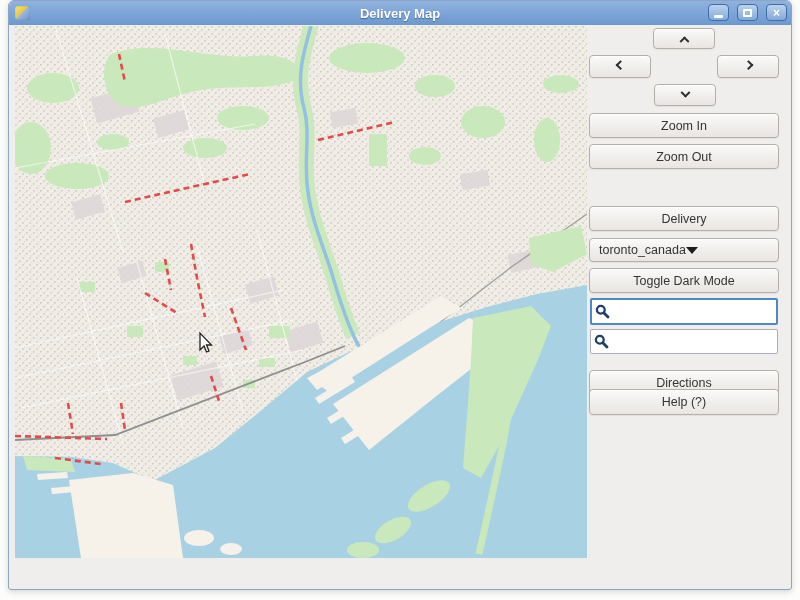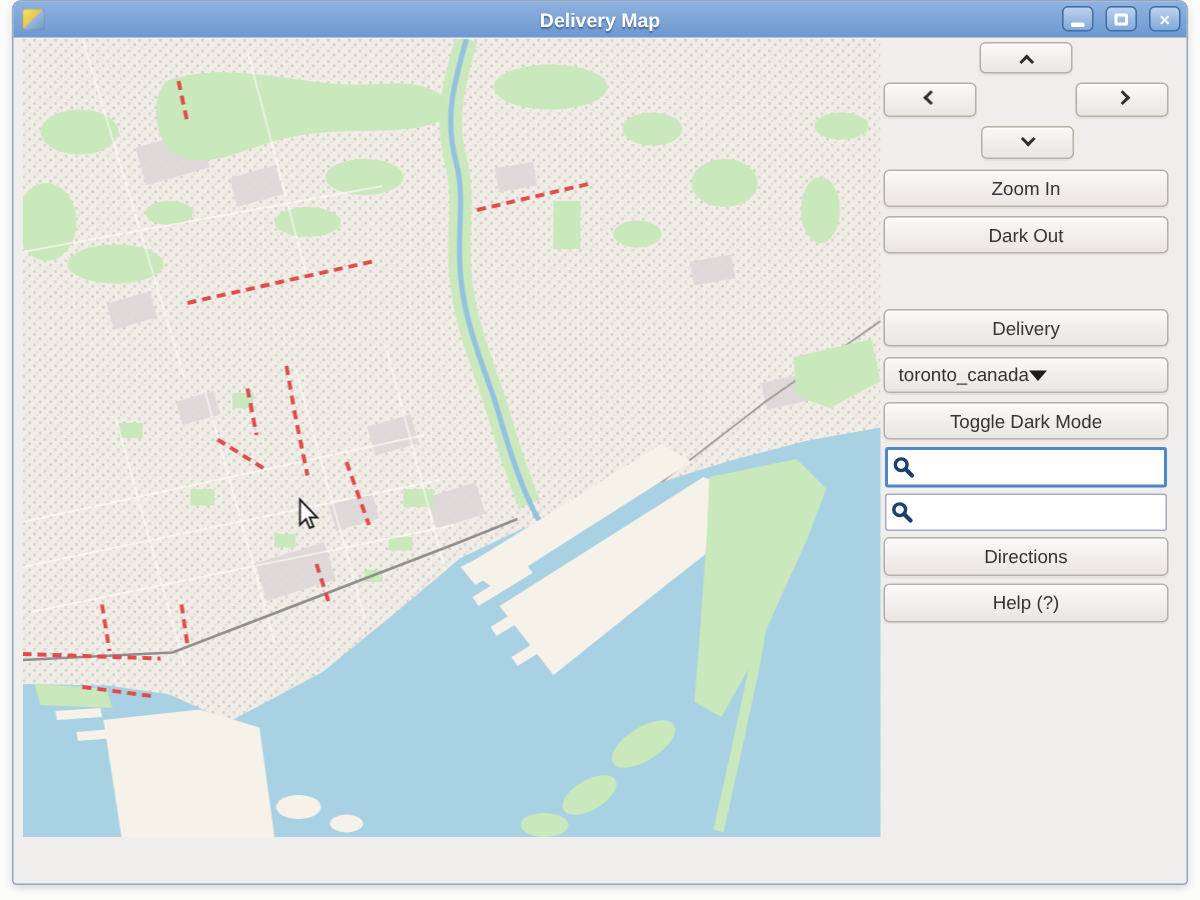--- a/index.html
+++ b/index.html
@@ -192,21 +192,21 @@
       <span class="chev left"></span>
     </div>
   <div class="btn" style="left:708px;top:54px;width:62px;height:23px;">
       <span class="chev right"></span>
     </div>
   <div class="btn" style="left:645px;top:83px;width:62px;height:22px;">
       <span class="chev down"></span>
     </div>
 
   <div class="btn" style="left:580px;top:112px;width:190px;height:25px;">Zoom In</div>
-  <div class="btn" style="left:580px;top:143px;width:190px;height:25px;">Dark Out</div>
+  <div class="btn" style="left:580px;top:143px;width:190px;height:25px;">Zoom Out</div>
   <div class="btn" style="left:580px;top:205px;width:190px;height:25px;">Delivery</div>
 
   <div class="btn dropdown" style="left:580px;top:237px;width:190px;height:24px;">
     <span>toronto_canada</span>
     <span class="dd-arrow"></span>
   </div>
 
   <div class="btn" style="left:580px;top:267px;width:190px;height:25px;">Toggle Dark Mode</div>
 
   <div class="search focused" style="left:581px;top:297px;width:188px;height:27px;">
@@ -217,16 +217,16 @@
     <input type="text" value="" style="">
   </div>
   <div class="search" style="left:581px;top:328px;width:188px;height:25px;">
     <svg width="15" height="15" viewBox="0 0 15 15">
       <circle cx="5.8" cy="5.8" r="3.9" fill="none" style="stroke:var(--search-icon)" stroke-width="2.3"></circle>
       <line x1="9" y1="9" x2="13" y2="13" style="stroke:var(--search-icon)" stroke-width="2.8" stroke-linecap="round"></line>
     </svg>
     <input type="text" value="" style="">
   </div>
 
-  <div class="btn" style="left:580px;top:357px;width:190px;height:26px;">Directions</div>
+  <div class="btn" style="left:580px;top:369px;width:190px;height:26px;">Directions</div>
   <div class="btn" style="left:580px;top:388px;width:190px;height:26px;">Help (?)</div>
 
 </div>
 
 </body></html>

